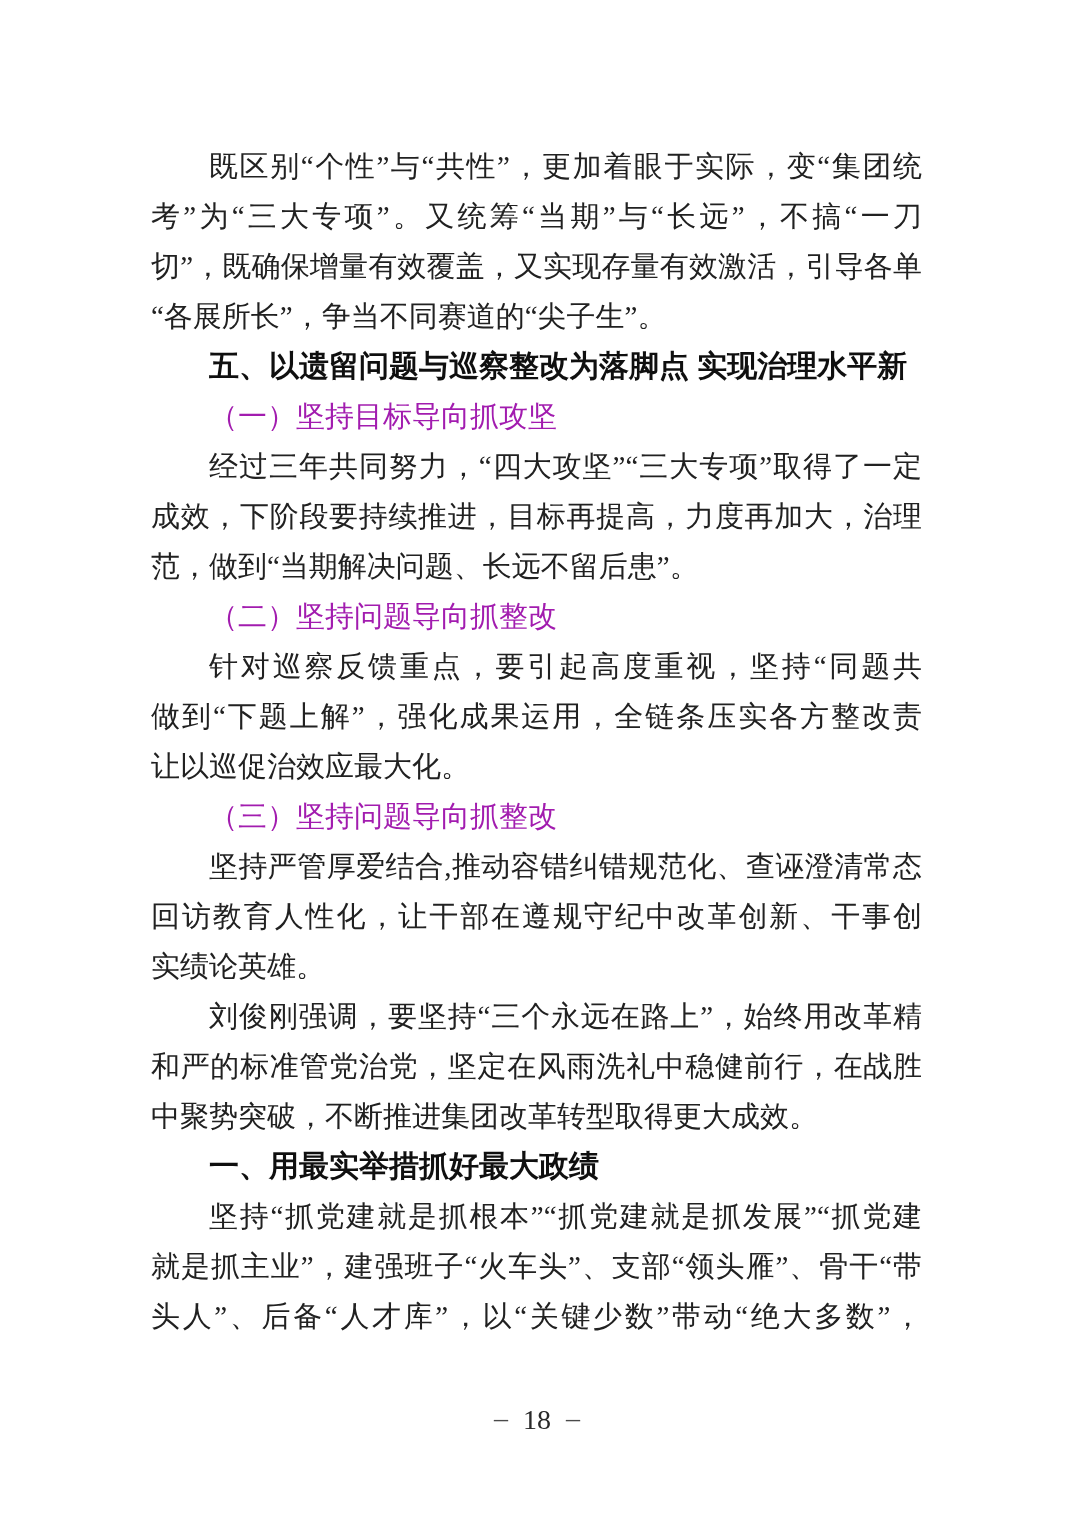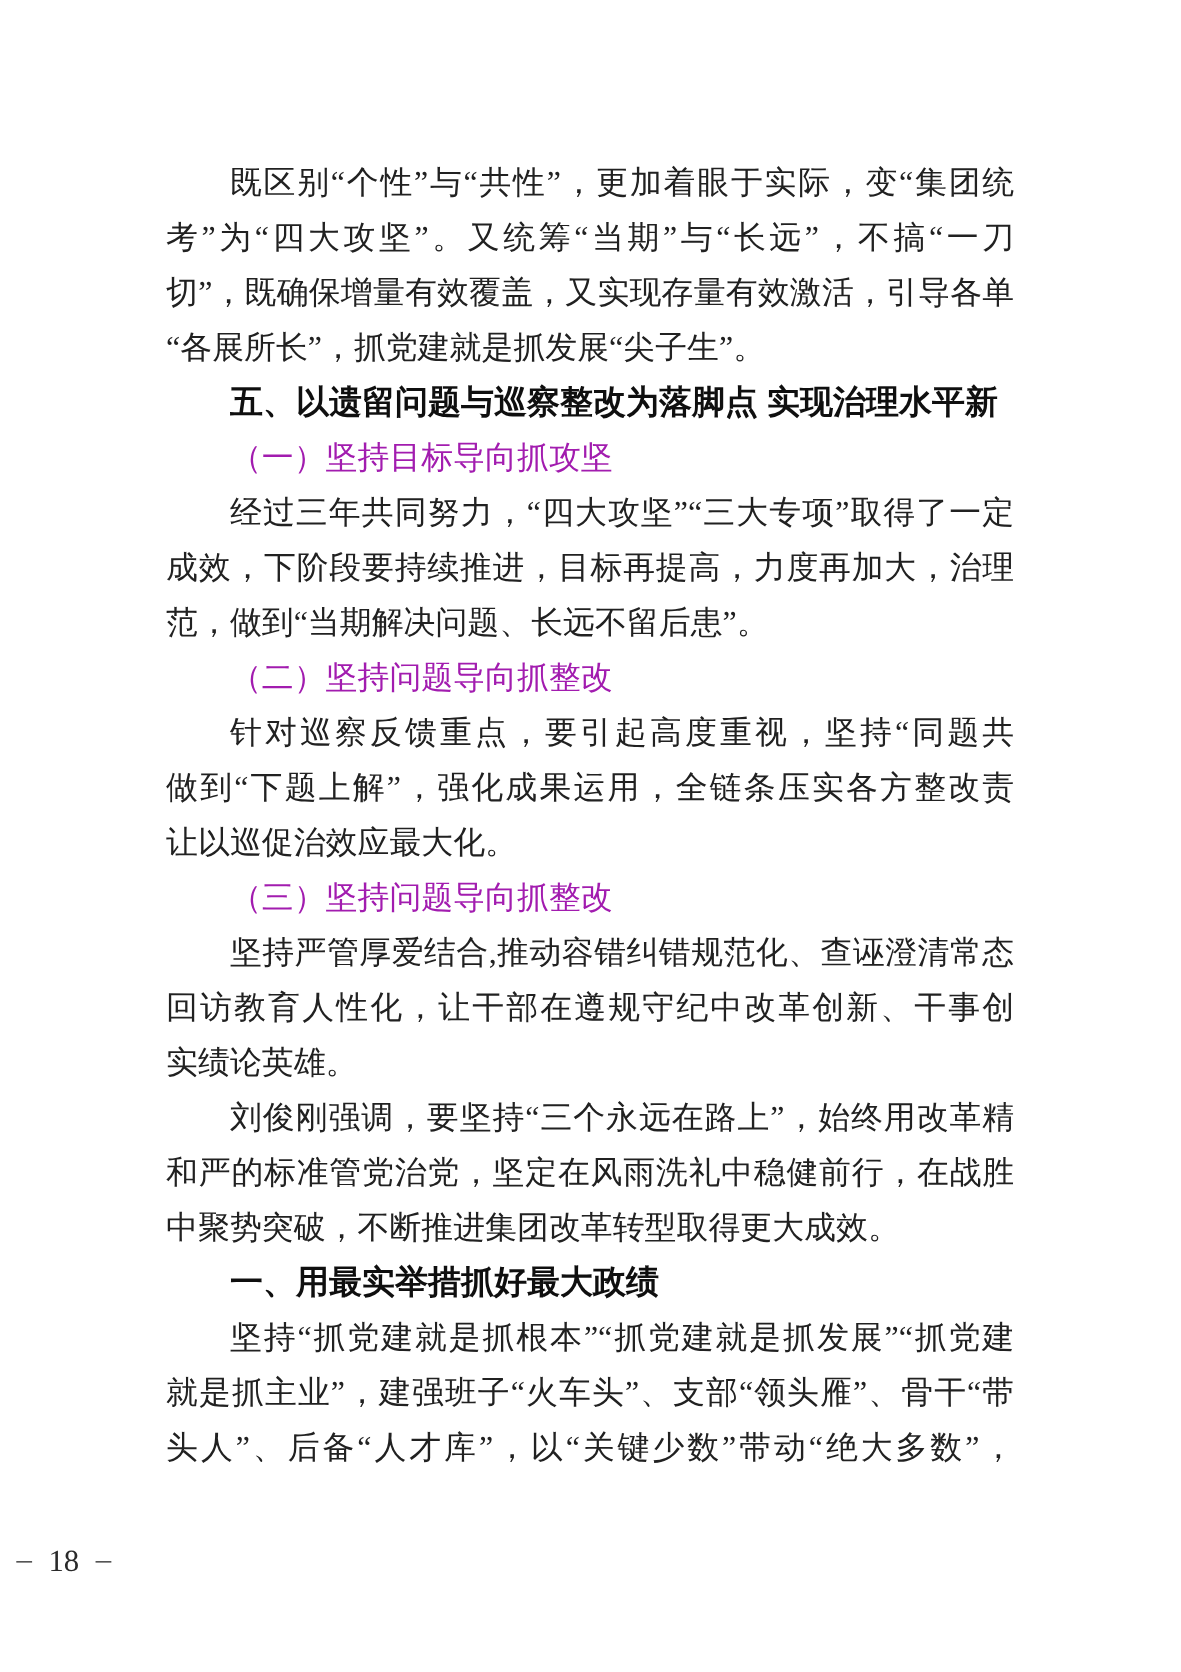--- a/index.html
+++ b/index.html
@@ -52,40 +52,41 @@
     font-size: 29px;
     color: #a21caf;
   }
   .page-footer {
     position: absolute;
     top: 1398px;
     left: 0;
     width: 100%;
     height: 44px;
     line-height: 44px;
+    text-align: center;
     font-size: 28px;
     color: #2a2a2a;
   }
   .page-footer .dash {
     color: #4a4a4a;
     margin: 0 15px;
     position: relative;
     top: -2px;
   }
 </style>
 </head>
 <body>
 
 <div class="page">
   <main class="doc-body">
       <div class="block p">
         <div class="line indent">既区别“个性”与“共性”，更加着眼于实际，变“集团统</div>
-        <div class="line">考”为“四大攻坚”。又统筹“当期”与“长远”，不搞“一刀</div>
+        <div class="line">考”为“三大专项”。又统筹“当期”与“长远”，不搞“一刀</div>
         <div class="line">切”，既确保增量有效覆盖，又实现存量有效激活，引导各单位</div>
-        <div class="line para-end">“各展所长”，抓党建就是抓发展“尖子生”。</div>
+        <div class="line para-end">“各展所长”，争当不同赛道的“尖子生”。</div>
       </div>
       <div class="block h2">五、以遗留问题与巡察整改为落脚点 实现治理水平新提升</div>
       <div class="block h3">（一）坚持目标导向抓攻坚</div>
       <div class="block p">
         <div class="line indent">经过三年共同努力，“四大攻坚”“三大专项”取得了一定</div>
         <div class="line">成效，下阶段要持续推进，目标再提高，力度再加大，治理再规</div>
         <div class="line para-end">范，做到“当期解决问题、长远不留后患”。</div>
       </div>
       <div class="block h3">（二）坚持问题导向抓整改</div>
       <div class="block p">

